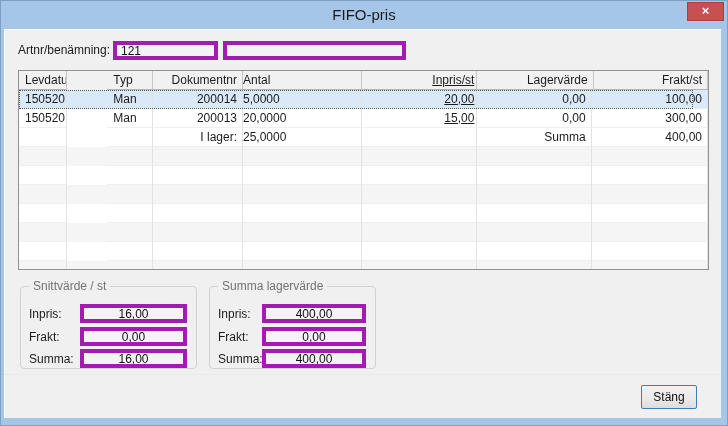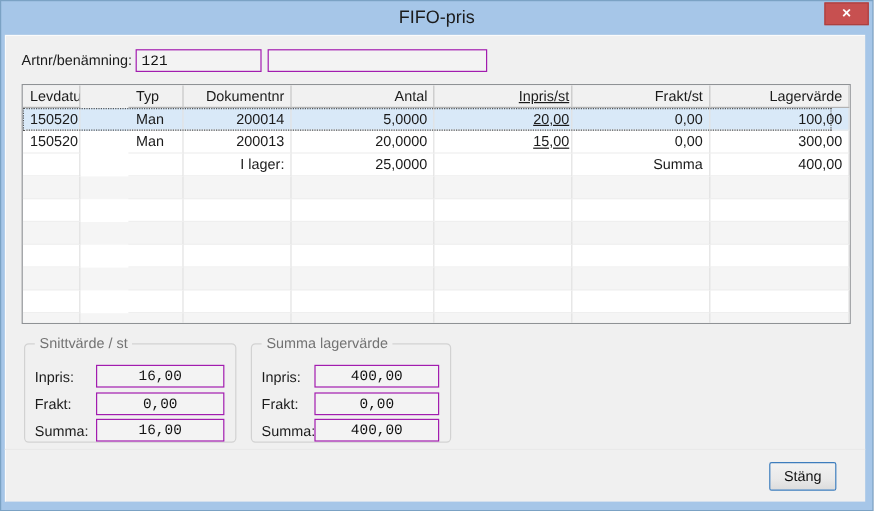--- a/index.html
+++ b/index.html
@@ -16,42 +16,42 @@
     position:absolute; top:1px; right:3px; width:37px; height:19px;
     background:#c75050; border:1px solid #ab4040; color:#fff;
     text-align:center; line-height:16px; font-size:13px; font-weight:bold; cursor:pointer;
   }
   .content {
     position:absolute; left:3px; right:6px; top:28px; bottom:7px;
     background:#f0f0f0; box-shadow: inset 0 1px 0 #fbfbfb, inset 1px 0 0 #fbfbfb;
   }
   .label { position:absolute; line-height:19px; }
   .tbox {
-    position:absolute; height:19px; border:1px solid #a21caf; background:#f3f3f3;
-    font-family:Liberation Mono, monospace; font-size:12px; color:#111;
+    position:absolute; height:19px; border:4px solid #a21caf; background:#f3f3f3;
+    font-family:Liberation Sans, sans-serif; font-size:12px; color:#111;
     padding:0 4px; outline:none;
   }
   .tbox.right { text-align:center; }
 
   
   .grid {
     position:absolute; left:14px; top:41px; width:691px; height:200px;
     background:#fff; border:1px solid #8f9295; overflow:hidden;
   }
   .grid-row { display:flex; height:19px; }
   .grid-row .cell {
     height:19px; line-height:18px; overflow:hidden; white-space:nowrap;
     border-right:1px solid #e2e2e2; border-bottom:1px solid #ececec;
   }
   .hdr { background:#f1f1f1; }
   .hdr .cell { border-right:1px solid #c6c6c6; border-bottom:1px solid #b2b2b2; color:#1c1c1c; }
   .c0 { width:50px; padding-left:6px; text-align:left; }
   .c1 { width:47px; padding-left:6px; text-align:left;margin-left:40px; }
   .c2 { width:94px; padding-right:5px; text-align:right; }
-  .c3 { width:124px; padding-right:5px; text-align:right; }
+  .c3 { width:124px; padding-right:5px; text-align:left; }
   .c4 { width:120px; padding-right:2px; text-align:right;text-decoration:underline; }
   .c5 { width:119px; padding-right:5px; text-align:right; }
   .c6 { width:121px; padding-right:5px; text-align:right; }
   .cf { flex:1; background:#f0f0f0; border-left:0; border-right:0 !important; }
   .hdr .cf { background:#f1f1f1; }
   .row-sel { background:#d9e9f8; position:relative; }
   .row-sel .focus-rect {
     position:absolute; left:0; top:0; bottom:0; right:15px;
     border:1px dotted #565656; pointer-events:none;
   }
@@ -99,22 +99,22 @@
     <input class="tbox" style="left: 109px; top: 12px; width: 105px;" value="121">
     <input class="tbox" style="left: 219px; top: 12px; width: 183px;" value="">
 
     <div class="grid">
       <div class="grid-row hdr">
         <div class="cell c0">Levdatum</div>
         <div class="cell c1">Typ</div>
         <div class="cell c2">Dokumentnr</div>
         <div class="cell c3">Antal</div>
         <div class="cell c4">Inpris/st</div>
+        <div class="cell c6">Lagervärde</div>
         <div class="cell c5">Frakt/st</div>
-        <div class="cell c6">Lagervärde</div>
         <div class="cell cf"></div>
       </div>
 
       <div class="grid-row row-sel">
         <div class="cell c0">150520</div>
         <div class="cell c1">Man</div>
         <div class="cell c2">200014</div>
         <div class="cell c3">5,0000</div>
         <div class="cell c4">20,00</div>
         <div class="cell c5">0,00</div>

